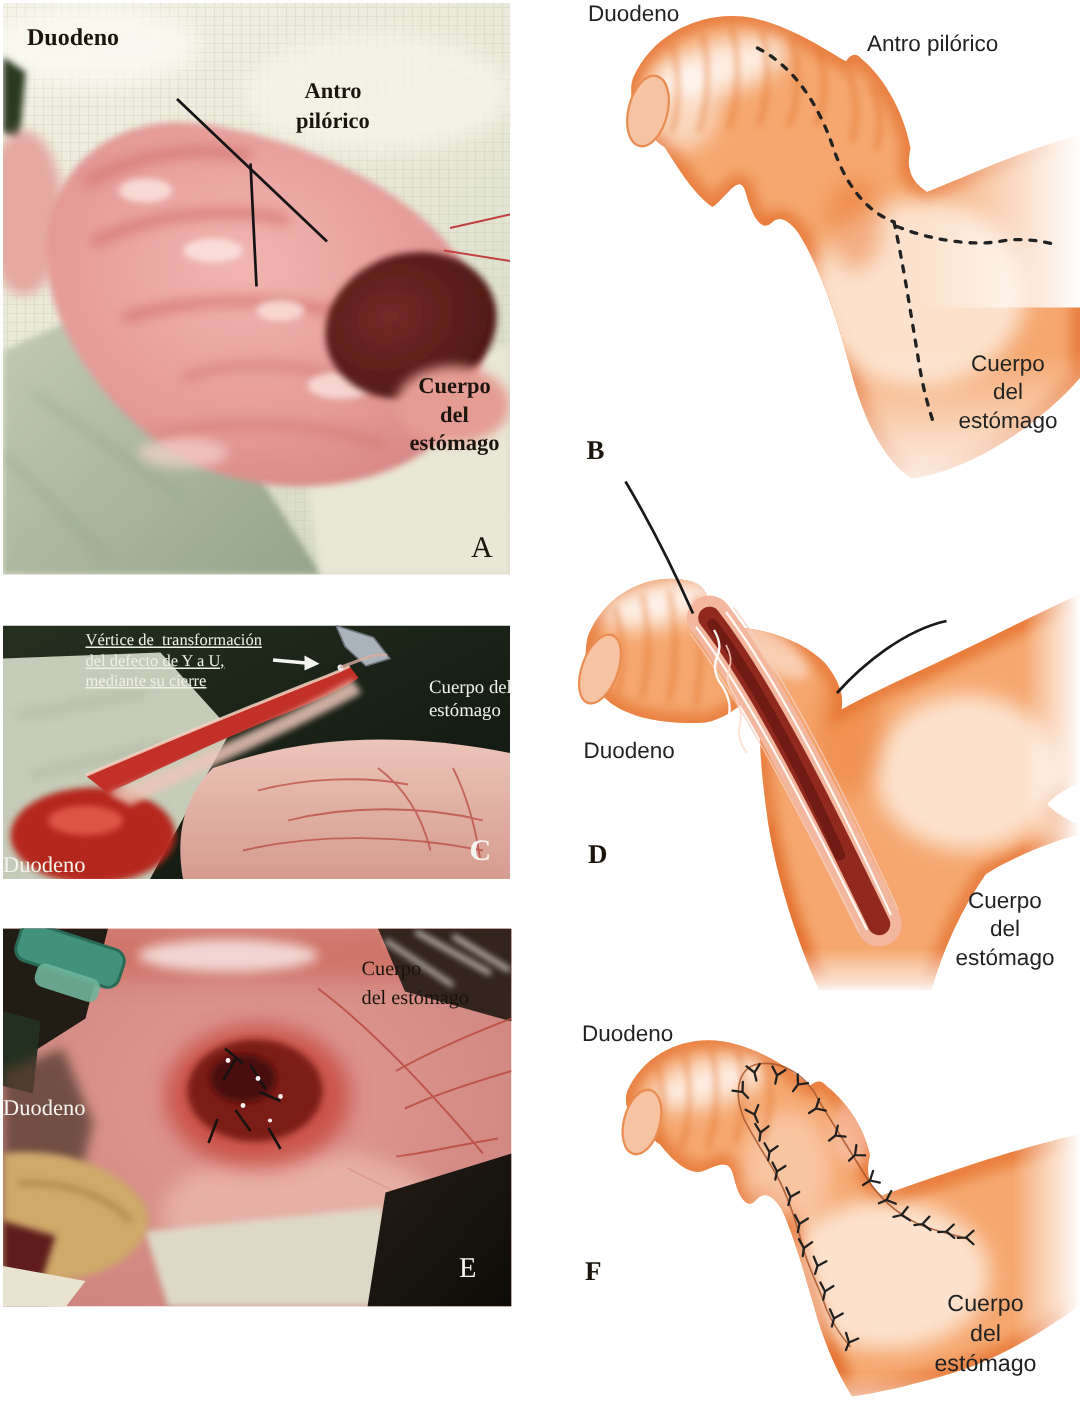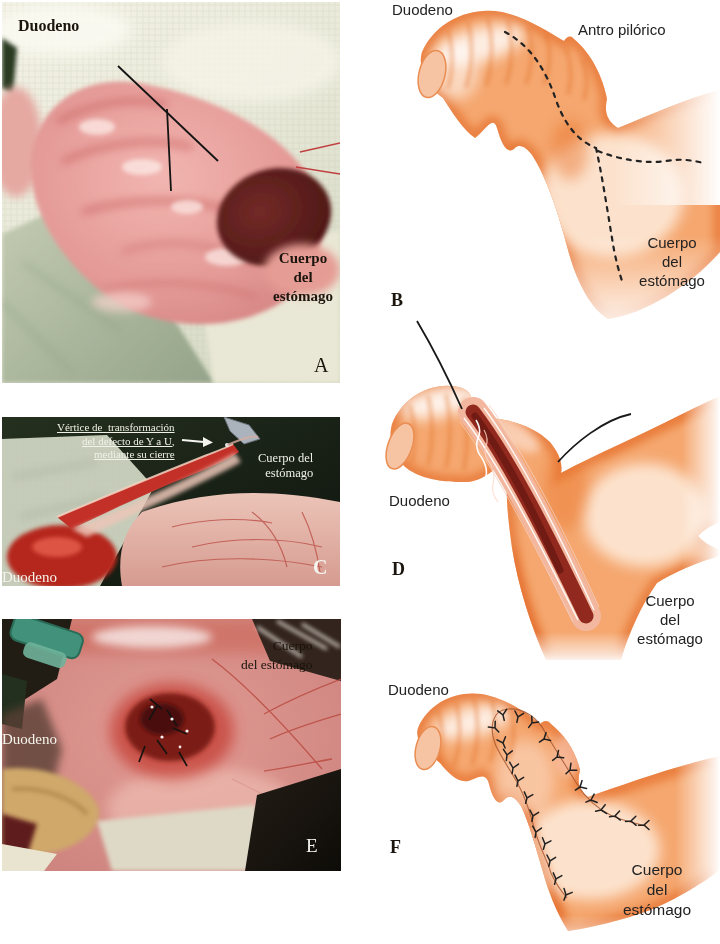--- a/index.html
+++ b/index.html
@@ -1,18 +1,18 @@
 <!DOCTYPE html>
 <html><head>
 <meta charset="utf-8">
 <style>
   html,body{margin:0;padding:0;background:#fff;}
   .canvas{position:relative;width:720px;height:944px;background:#ffffff;overflow:hidden;}
   .canvas svg{position:absolute;display:block;}
-  .lbl{position:absolute;white-space:pre-line;text-align:right;}
+  .lbl{position:absolute;white-space:pre-line;}
   .prew{white-space:pre-wrap;}
   .serif{font-family:"Liberation Serif",serif;}
   .sans{font-family:"Liberation Sans",sans-serif;}
   .c{text-align:center;}
   .w{color:#f4f3ec;}
   .k{color:#1b150d;}
   .letter{position:absolute;font-family:"Liberation Serif",serif;}
 </style>
 </head>
 <body>
@@ -73,20 +73,22 @@
         <ellipse cx="272" cy="215" rx="58" ry="48" fill="url(#marA)" filter="url(#b2)"></ellipse>
       </g>
     <ellipse cx="300" cy="268" rx="38" ry="26" fill="#e59c94" filter="url(#b4)"></ellipse>
     <path d="M298,150 L338,141 M294,165 L338,172" stroke="#c04040" stroke-width="1.3"></path>
     <g>
       <path d="M116,64 L216,159" stroke="#141414" stroke-width="1.8" fill="none"></path>
       <path d="M165,107 L169,189" stroke="#141414" stroke-width="1.8" fill="none"></path>
     </g>
   </svg>
   <div class="lbl serif k" style="left:18px;top:17px;font-size:16px;font-weight:bold;">Duodeno</div>
+  <div class="lbl serif k c" style="left:183px;top:51px;width:78px;font-size:15px;font-weight:bold;line-height:20px;">Antro
+pilórico</div>
   <div class="lbl serif k c" style="left:263px;top:249px;width:80px;font-size:15px;font-weight:bold;line-height:19px;">Cuerpo
 del
 estómago</div>
   <div class="letter k" style="left:314px;top:354px;font-size:20px;">A</div>
 
   <svg style="left:360px;top:0;" width="360" height="320" viewBox="0 0 360 320">
     <defs>
       <clipPath id="cpB">
           <path d="M62,52 C76,20 112,6 142,12 C168,18 190,33 204,41 C207,36 211,35 214,39 C231,53 243,77 247,99 C244,112 247,121 258,128 C292,114 328,98 360,90 L360,252 C332,284 286,314 248,319 C230,308 216,280 208,250 C199,215 187,178 172,155 C167,148 160,143 155,148 C148,155 142,146 137,128 C133,114 124,132 115,138 C103,130 92,112 83,98 C68,88 57,68 62,52 Z"></path>
         </clipPath>
@@ -155,21 +157,21 @@
     <circle cx="225" cy="28" r="2" fill="#fff" opacity="0.9"></circle>
     <path d="M225,28 C240,22 250,18 256,20" stroke="#d8aca0" stroke-width="2" fill="none" opacity="0.8"></path>
     <g>
       <path d="M180,23 L202,25" stroke="#f5f5f0" stroke-width="2.2"></path>
       <path d="M201,20 L211,25.5 L201,30 Z" fill="#f5f5f0"></path>
     </g>
   </svg>
   <div class="lbl serif prew" style="left:57px;top:421px;font-size:11px;line-height:13.5px;color:#f0f1e8;text-decoration:underline;">Vértice de  transformación
 del defecto de Y a U,
 mediante su cierre</div>
-  <div class="lbl serif" style="left:258px;top:451px;font-size:12.5px;line-height:15px;color:#f0f1e8;">Cuerpo del
+  <div class="lbl serif" style="left:286px;top:451px;font-size:12.5px;line-height:15px;color:#f0f1e8;">Cuerpo del
 estómago</div>
   <div class="lbl serif w" style="left:2px;top:569px;font-size:15px;">Duodeno</div>
   <div class="letter" style="left:313px;top:556px;font-size:20px;font-weight:600;color:#f5f5f0;">C</div>
 
   <svg style="left:360px;top:310px;" width="360" height="350" viewBox="0 0 360 350">
     <defs>
       <clipPath id="cpD">
           <path d="M32,114 C44,84 76,70 102,78 C110,81 114,88 111,99 C118,106 132,108 145,110 C165,114 180,122 190,132 C198,142 203,152 201,163 C212,157 228,149 243,142 C285,123 325,102 360,86 L360,212 C350,216 342,221 338,226 C342,231 350,236 360,240 L360,246 C338,252 312,263 297,273 C281,296 269,322 261,350 L186,350 C171,316 158,276 152,238 C148,210 146,188 147,170 C148,160 143,153 136,158 C128,165 117,172 106,172 C92,172 68,172 49,160 C35,150 27,133 32,114 Z"></path>
         </clipPath>
     </defs>

